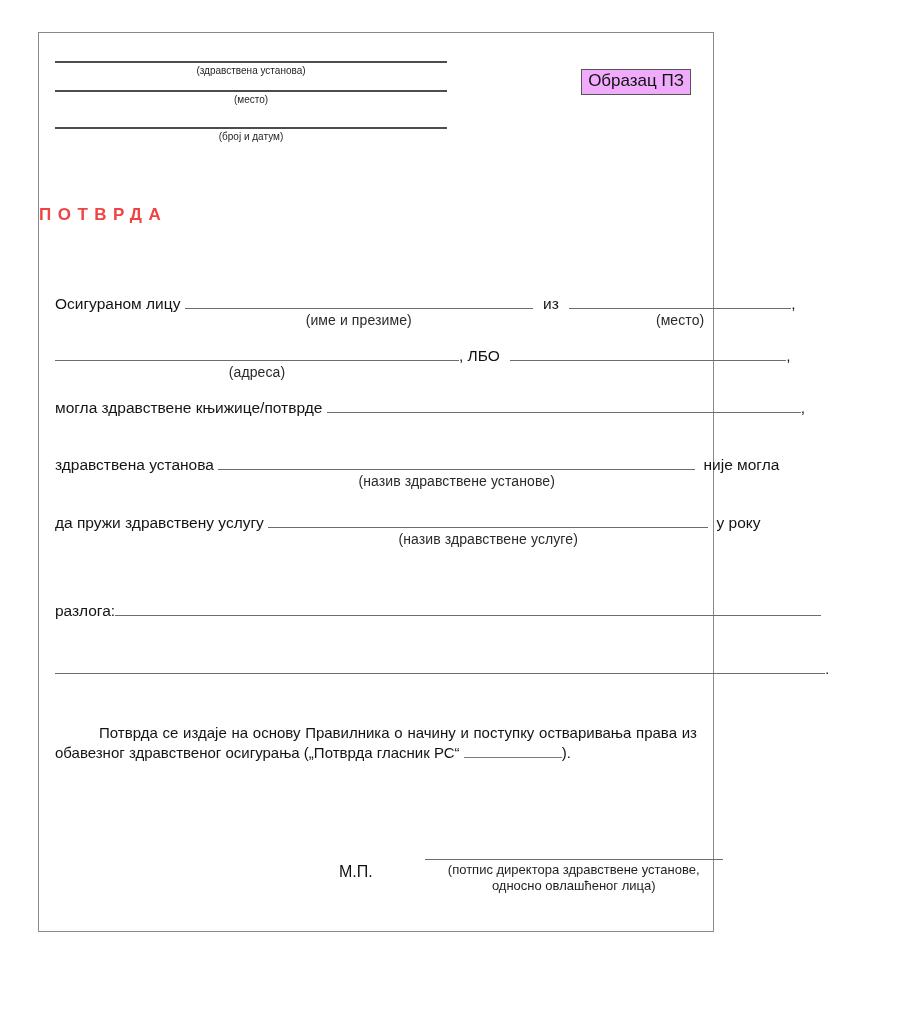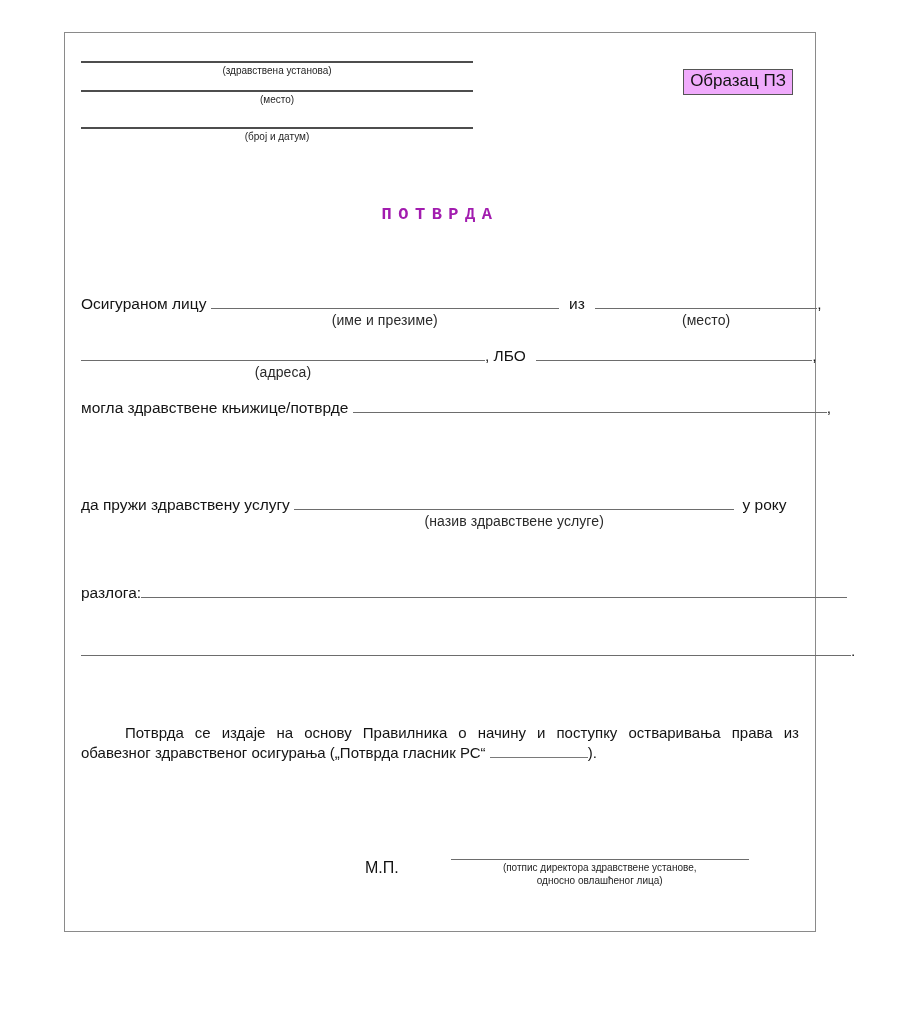--- a/index.html
+++ b/index.html
@@ -15,26 +15,25 @@
     color: #1a1a1a;
     position: relative;
     overflow: hidden;
   }
 
   
   .page {
     position: absolute;
     left: 38px;
     top: 32px;
-    width: 752px;
+    width: 676px;
     height: 900px;
     border: 1.5px solid #8a8a8a;
     background: #fff;
     box-sizing: border-box;
-    margin-left: 26px;
   }
 
   
   .rule {
     display: inline-block;
     border-bottom: 1.6px solid #6d6d6d;
     vertical-align: baseline;
     height: 0.72em;
   }
   .rule-thin {
@@ -87,26 +86,25 @@
     background: #f0abfc;
     white-space: nowrap;
   }
 
   
   .title {
     position: absolute;
     left: 0;
     right: 0;
     top: 172px;
-    text-align: center;
+    text-align: left;
     font-size: 17px;
     font-weight: bold;
     letter-spacing: 6.5px;
-    color: #a21caf;
-    font-family: Liberation Mono, monospace;
+    color: #ef4444;
   }
 
   
   .body {
     position: absolute;
     left: 16px;
     right: 14px;
     top: 262px;
     font-size: 15.5px;
     line-height: 1.15;
@@ -173,21 +171,21 @@
   }
   .sig-lines {
     margin-left: 52px;
     width: 298px;
   }
   .sig-line {
     border-bottom: 1.6px solid #6d6d6d;
     height: 20px;
   }
   .sig-cap {
-    font-size: 10px;
+    font-size: 13px;
     text-align: center;
     padding-top: 2px;
     line-height: 1.25;
     color: #1f1f1f;
   }
 </style>
 </head>
 <body>
 
 <div class="page">
@@ -246,20 +244,28 @@
 
     <div class="gap-md"></div>
 
     <div class="frow">
       <span class="txt">могла здравствене књижице/потврде</span>
       <span class="rule" style="width:474px;"></span><span class="txt">,</span>
     </div>
 
     <div class="gap-lg"></div>
 
+    <div class="frow">
+      <span class="txt">здравствена установа</span>
+      <span class="capwrap" style="width:477px;">
+        <span class="rule" style="width:477px;"></span>
+        <span class="cap">(назив здравствене установе)</span>
+      </span>
+      <span class="txt" style="padding-left:4px;">није могла</span>
+    </div>
 
     <div class="gap-lg"></div>
 
     <div class="frow">
       <span class="txt">да пружи здравствену услугу</span>
       <span class="capwrap" style="width:440px;">
         <span class="rule" style="width:440px;"></span>
         <span class="cap">(назив здравствене услуге)</span>
       </span>
       <span class="txt" style="padding-left:4px;">у року</span>

